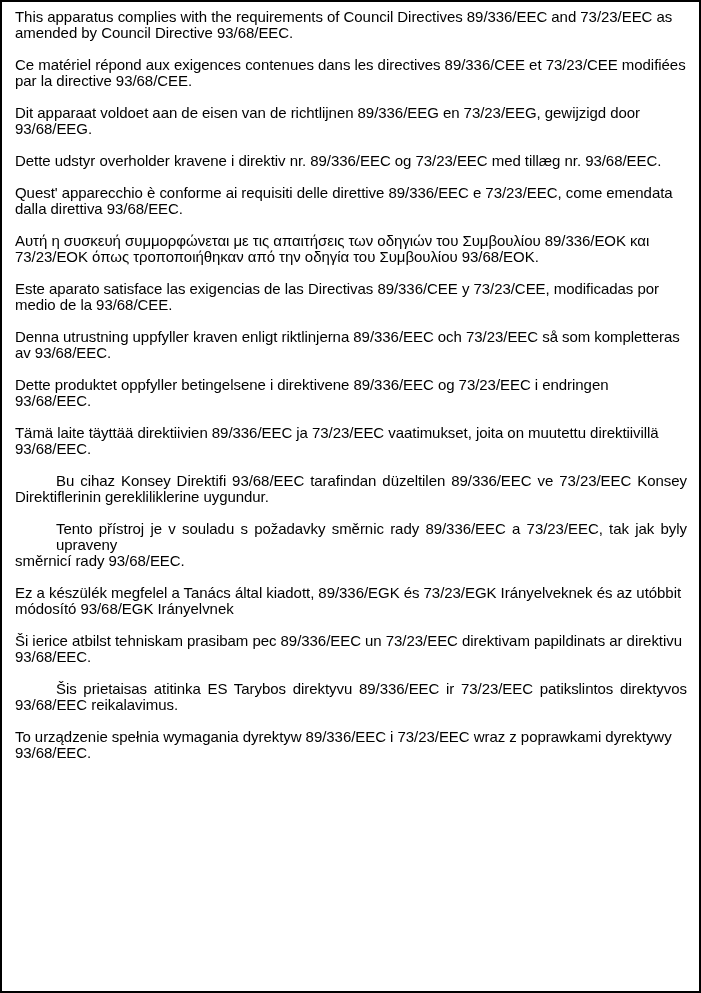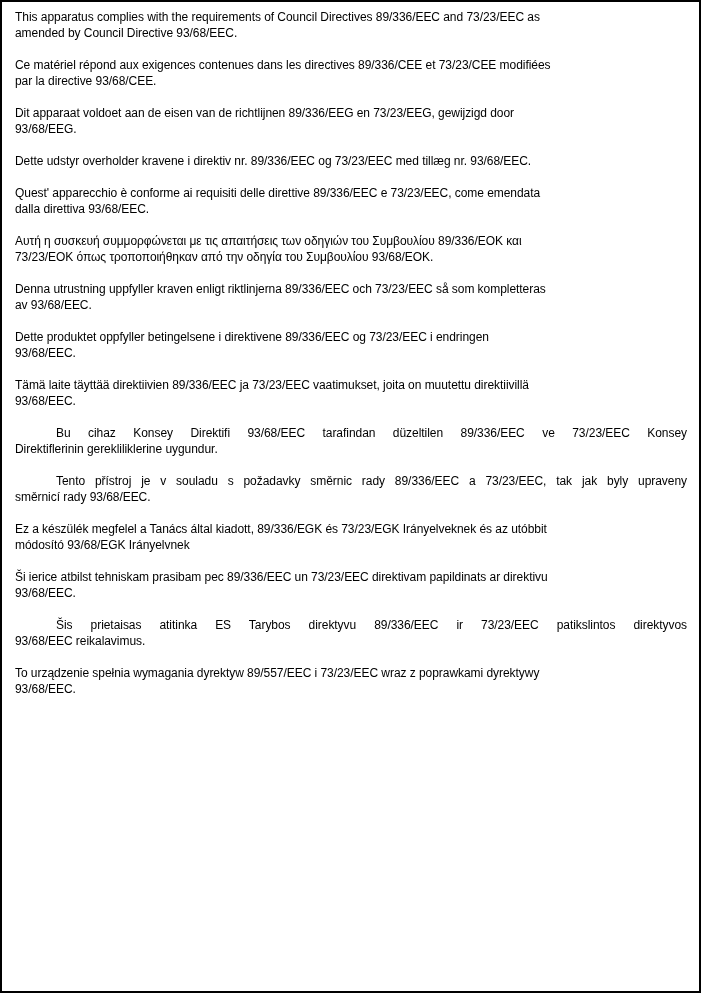--- a/index.html
+++ b/index.html
@@ -19,21 +19,21 @@
     border: 2px solid #000000;
     background: #ffffff;
     overflow: hidden;
   }
   .content {
     box-sizing: border-box;
     width: 100%;
     height: 100%;
     padding: 7px 12px 0 13px;
     font-family: "Liberation Sans", "DejaVu Sans", sans-serif;
-    font-size: 12px;
+    font-size: 15px;
     line-height: 16px;
     letter-spacing: -0.05px;
     color: #000000;
   }
   .para {
     white-space: pre-line;
     margin: 0 0 16px 0;
   }
   .para .line {
     white-space: normal;
@@ -54,30 +54,32 @@
 amended by Council Directive 93/68/EEC.</div>
         <div class="para">Ce matériel répond aux exigences contenues dans les directives 89/336/CEE et 73/23/CEE modifiées
 par la directive 93/68/CEE.</div>
         <div class="para">Dit apparaat voldoet aan de eisen van de richtlijnen 89/336/EEG en 73/23/EEG, gewijzigd door
 93/68/EEG.</div>
         <div class="para">Dette udstyr overholder kravene i direktiv nr. 89/336/EEC og 73/23/EEC med tillæg nr. 93/68/EEC.</div>
         <div class="para">Quest' apparecchio è conforme ai requisiti delle direttive 89/336/EEC e 73/23/EEC, come emendata
 dalla direttiva 93/68/EEC.</div>
         <div class="para">Αυτή η συσκευή συμμορφώνεται με τις απαιτήσεις των οδηγιών του Συμβουλίου 89/336/ΕΟΚ και
 73/23/ΕΟΚ όπως τροποποιήθηκαν από την οδηγία του Συμβουλίου 93/68/ΕΟΚ.</div>
+        <div class="para">Este aparato satisface las exigencias de las Directivas 89/336/CEE y 73/23/CEE, modificadas por
+medio de la 93/68/CEE.</div>
         <div class="para">Denna utrustning uppfyller kraven enligt riktlinjerna 89/336/EEC och 73/23/EEC så som kompletteras
 av 93/68/EEC.</div>
         <div class="para">Dette produktet oppfyller betingelsene i direktivene 89/336/EEC og 73/23/EEC i endringen
 93/68/EEC.</div>
         <div class="para">Tämä laite täyttää direktiivien 89/336/EEC ja 73/23/EEC vaatimukset, joita on muutettu direktiivillä
 93/68/EEC.</div>
         <div class="para"><div class="line stretch">Bu cihaz Konsey Direktifi 93/68/EEC tarafindan düzeltilen 89/336/EEC ve 73/23/EEC Konsey</div><div class="line">Direktiflerinin gerekliliklerine uygundur.</div></div>
         <div class="para"><div class="line stretch">Tento přístroj je v souladu s požadavky směrnic rady 89/336/EEC a 73/23/EEC, tak jak byly upraveny</div><div class="line">směrnicí rady 93/68/EEC.</div></div>
         <div class="para">Ez a készülék megfelel a Tanács által kiadott, 89/336/EGK és 73/23/EGK Irányelveknek és az utóbbit
 módosító 93/68/EGK Irányelvnek</div>
         <div class="para">Ši ierice atbilst tehniskam prasibam pec 89/336/EEC un 73/23/EEC direktivam papildinats ar direktivu
 93/68/EEC.</div>
         <div class="para"><div class="line stretch">Šis prietaisas atitinka ES Tarybos direktyvu 89/336/EEC ir 73/23/EEC patikslintos direktyvos</div><div class="line">93/68/EEC reikalavimus.</div></div>
-        <div class="para">To urządzenie spełnia wymagania dyrektyw 89/557/EEC i 73/23/EEC wraz z poprawkami dyrektywy
+        <div class="para">To urządzenie spełnia wymagania dyrektyw 89/336/EEC i 73/23/EEC wraz z poprawkami dyrektywy
 93/68/EEC.</div>
       </div>
   </div>
 </div>
 
 </body></html>

